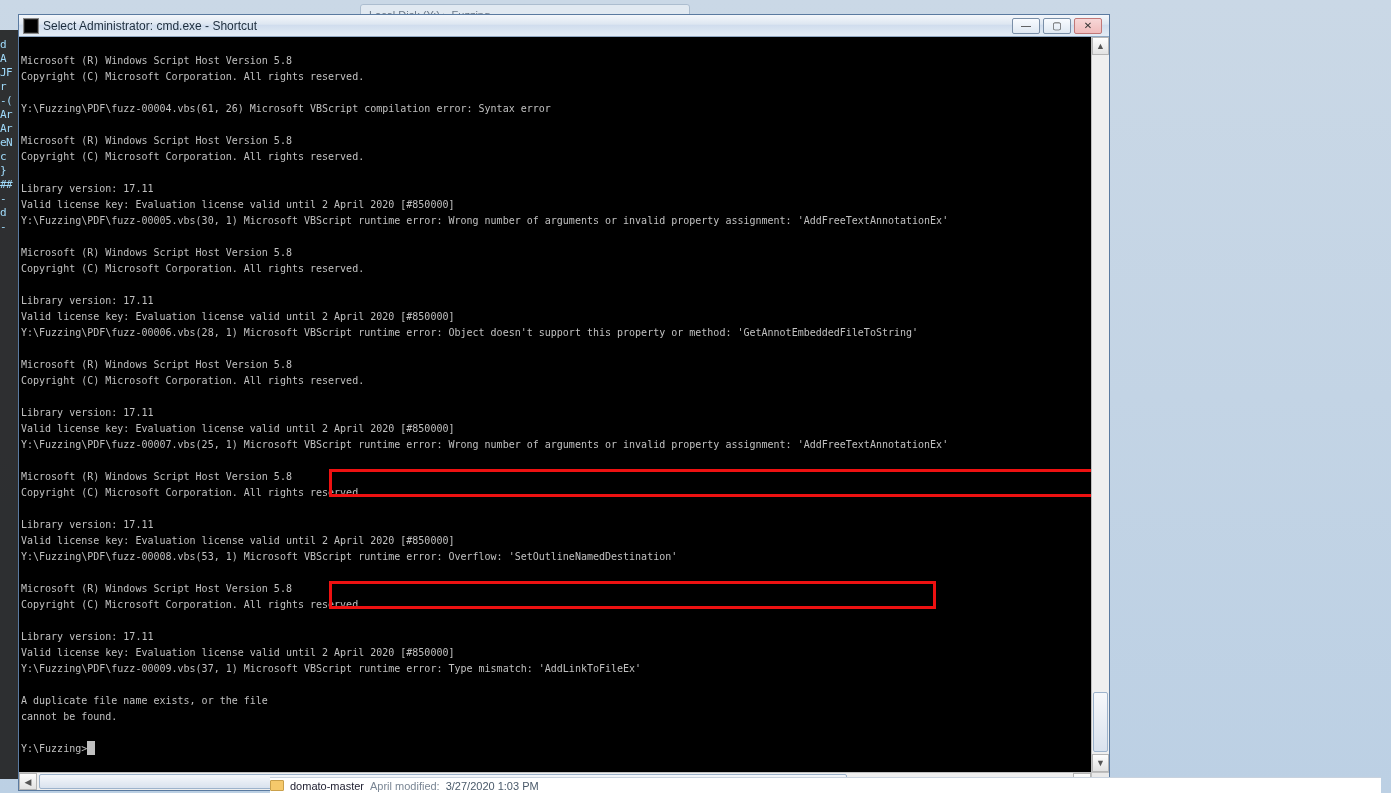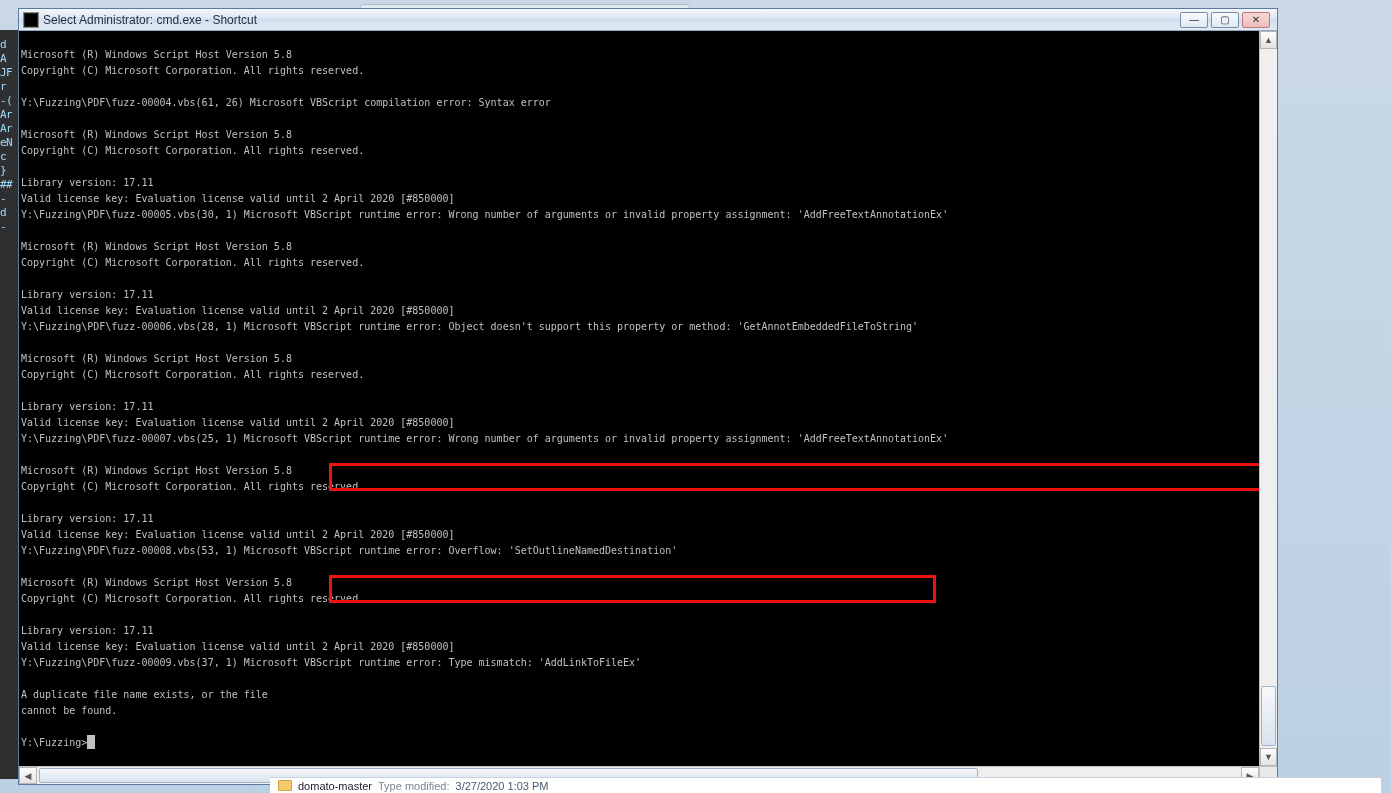--- a/index.html
+++ b/index.html
@@ -22,21 +22,21 @@
   }
   .sidestrip {
     position:absolute; left:0; top:30px; width:18px; bottom:14px;
     background:#1e1e1e; color:#9cdcfe;
     font-family: Consolas, monospace; font-size:11px; line-height:14px;
     padding-top:8px; overflow:hidden; letter-spacing:-0.5px;
     filter: blur(0.6px); opacity:0.9;
   }
   
   .window {
-    position:absolute; left:18px; top:8px; width:1260px; height:777px;
+    position:absolute; left:18px; top:14px; width:1092px; height:777px;
     background:#000; border:1px solid #5a7aa0;
     box-shadow:0 0 0 1px rgba(255,255,255,0.25) inset;
     display:flex; flex-direction:column;
   }
   .titlebar {
     height:22px; flex:0 0 22px;
     background:linear-gradient(#f4f7fb,#dde6f1 45%,#cfdced 46%,#e3ecf5);
     border-bottom:1px solid #8fa7c2;
     display:flex; align-items:center;
     font-size:12px; color:#1d2d3c;
@@ -112,21 +112,21 @@
   }
   
   .hlbox {
     position:absolute; border:3px solid #e11; pointer-events:none;
   }
   
   .explorer-strip {
     position:absolute; left:270px; right:10px; bottom:0; height:16px;
     background:#fff; border-top:1px solid #c8d2de;
     font-size:11px; color:#4a5a6a; display:flex; align-items:center;
-    padding-left:8px; gap:6px; filter: blur(0.4px);
+    gap:6px; filter: blur(0.4px);
   }
   .explorer-strip .folder-icon {
     width:14px; height:11px; background:#f6c96b; border:1px solid #caa04a;
     border-radius:1px;
   }
 </style>
 </head>
 <body>
 
 <div class="bg-blur"></div>
@@ -199,15 +199,15 @@
           <span>▶</span>
         </div>
       <div class="sizegrip"></div>
     </div>
   </div>
 </div>
 
 <div class="explorer-strip">
   <div class="folder-icon"></div>
   <span style="color:#223; font-weight:500;">domato-master</span>
-  <span style="color:#7a8694;">Type modified:</span>
+  <span style="color:#7a8694;">April modified:</span>
   <span>3/27/2020 1:03 PM</span>
 </div>
 
 </body></html>

